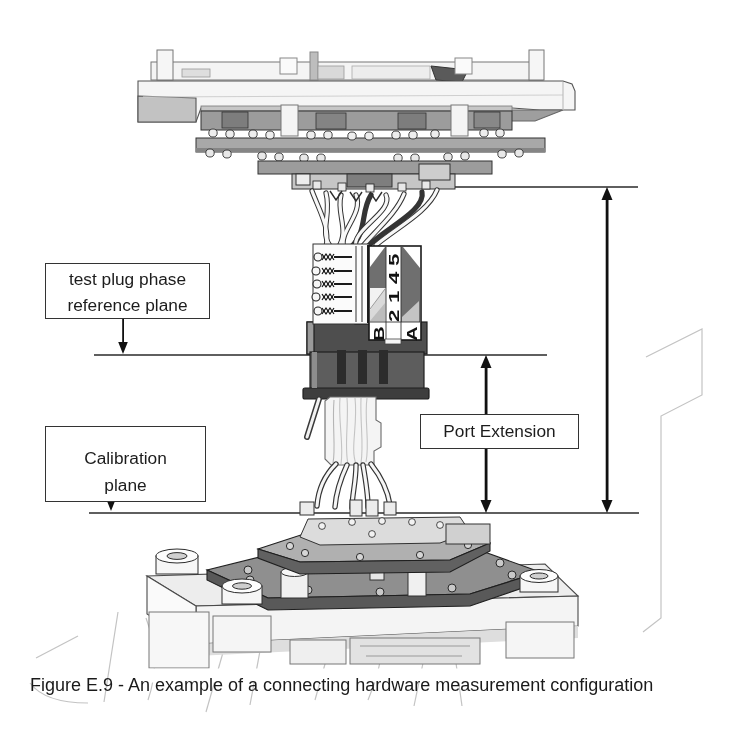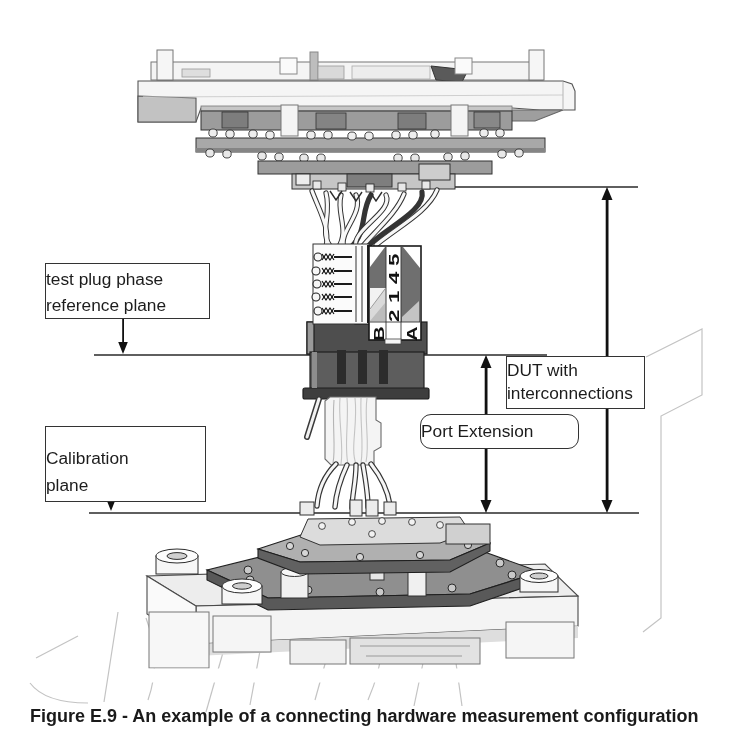--- a/index.html
+++ b/index.html
@@ -1,22 +1,22 @@
 <!DOCTYPE html>
 <html><head>
 <meta charset="utf-8">
 <style>
   html,body{margin:0;padding:0;background:#fff;}
   #page{position:relative;width:750px;height:750px;background:#fff;overflow:hidden;filter:blur(0.45px);
         font-family:"Liberation Sans", sans-serif;}
   svg{position:absolute;left:0;top:0;}
   .lbl{position:absolute;background:#fff;border:1.4px solid #333;color:#1c1c1c;
-       font-size:17.3px;line-height:26px;}
-  #cap{position:absolute;left:30px;top:675px;font-weight:bold;font-size:18px;color:#1a1a1a;
-       white-space:nowrap;margin-top:31px;}
+       text-align:center;font-size:17.3px;line-height:26px;}
+  #cap{position:absolute;left:30px;top:675px;font-weight:normal;font-size:18px;color:#1a1a1a;
+       white-space:nowrap;}
 </style>
 </head>
 <body>
 <div id="page">
 <svg width="750" height="750" viewBox="0 0 750 750">
 
   <g stroke="#c3c3c3" stroke-width="1.2" fill="none">
     <path d="M646,357 L702,329 L702,395 L661,416 L661,618 L643,632"></path>
     <path d="M36,658 L78,636"></path>
     <path d="M30,683 Q45,703 88,703"></path>
@@ -348,17 +348,16 @@
   <g stroke="#333" stroke-width="1">
     <rect x="300" y="502" width="14" height="13" fill="#ececec"></rect>
     <rect x="350" y="500" width="12" height="16" fill="#ececec"></rect>
     <rect x="366" y="500" width="12" height="16" fill="#ececec"></rect>
     <rect x="384" y="502" width="12" height="13" fill="#ececec"></rect>
   </g>
 </svg>
 
 <div class="lbl" style="left:45px;top:263px;width:163px;height:52px;padding-top:2px;">test plug phase<br>reference plane</div>
 <div class="lbl" style="left:45px;top:426px;width:159px;height:56px;padding-top:18px;line-height:27px;">Calibration<br>plane</div>
-<div class="lbl" style="left:506px;top:356px;width:137px;height:49px;padding-top:2px;line-height:23px;">DUT with<br>interconnections</div>
-<div class="lbl" style="left:420px;top:414px;width:157px;height:33px;line-height:33px;border-radius:11px;">Port Extension</div>
+<div class="lbl" style="left:420px;top:414px;width:157px;height:33px;line-height:33px;">Port Extension</div>
 
 <div id="cap">Figure E.9 - An example of a connecting hardware measurement configuration</div>
 </div>
 
 </body></html>

